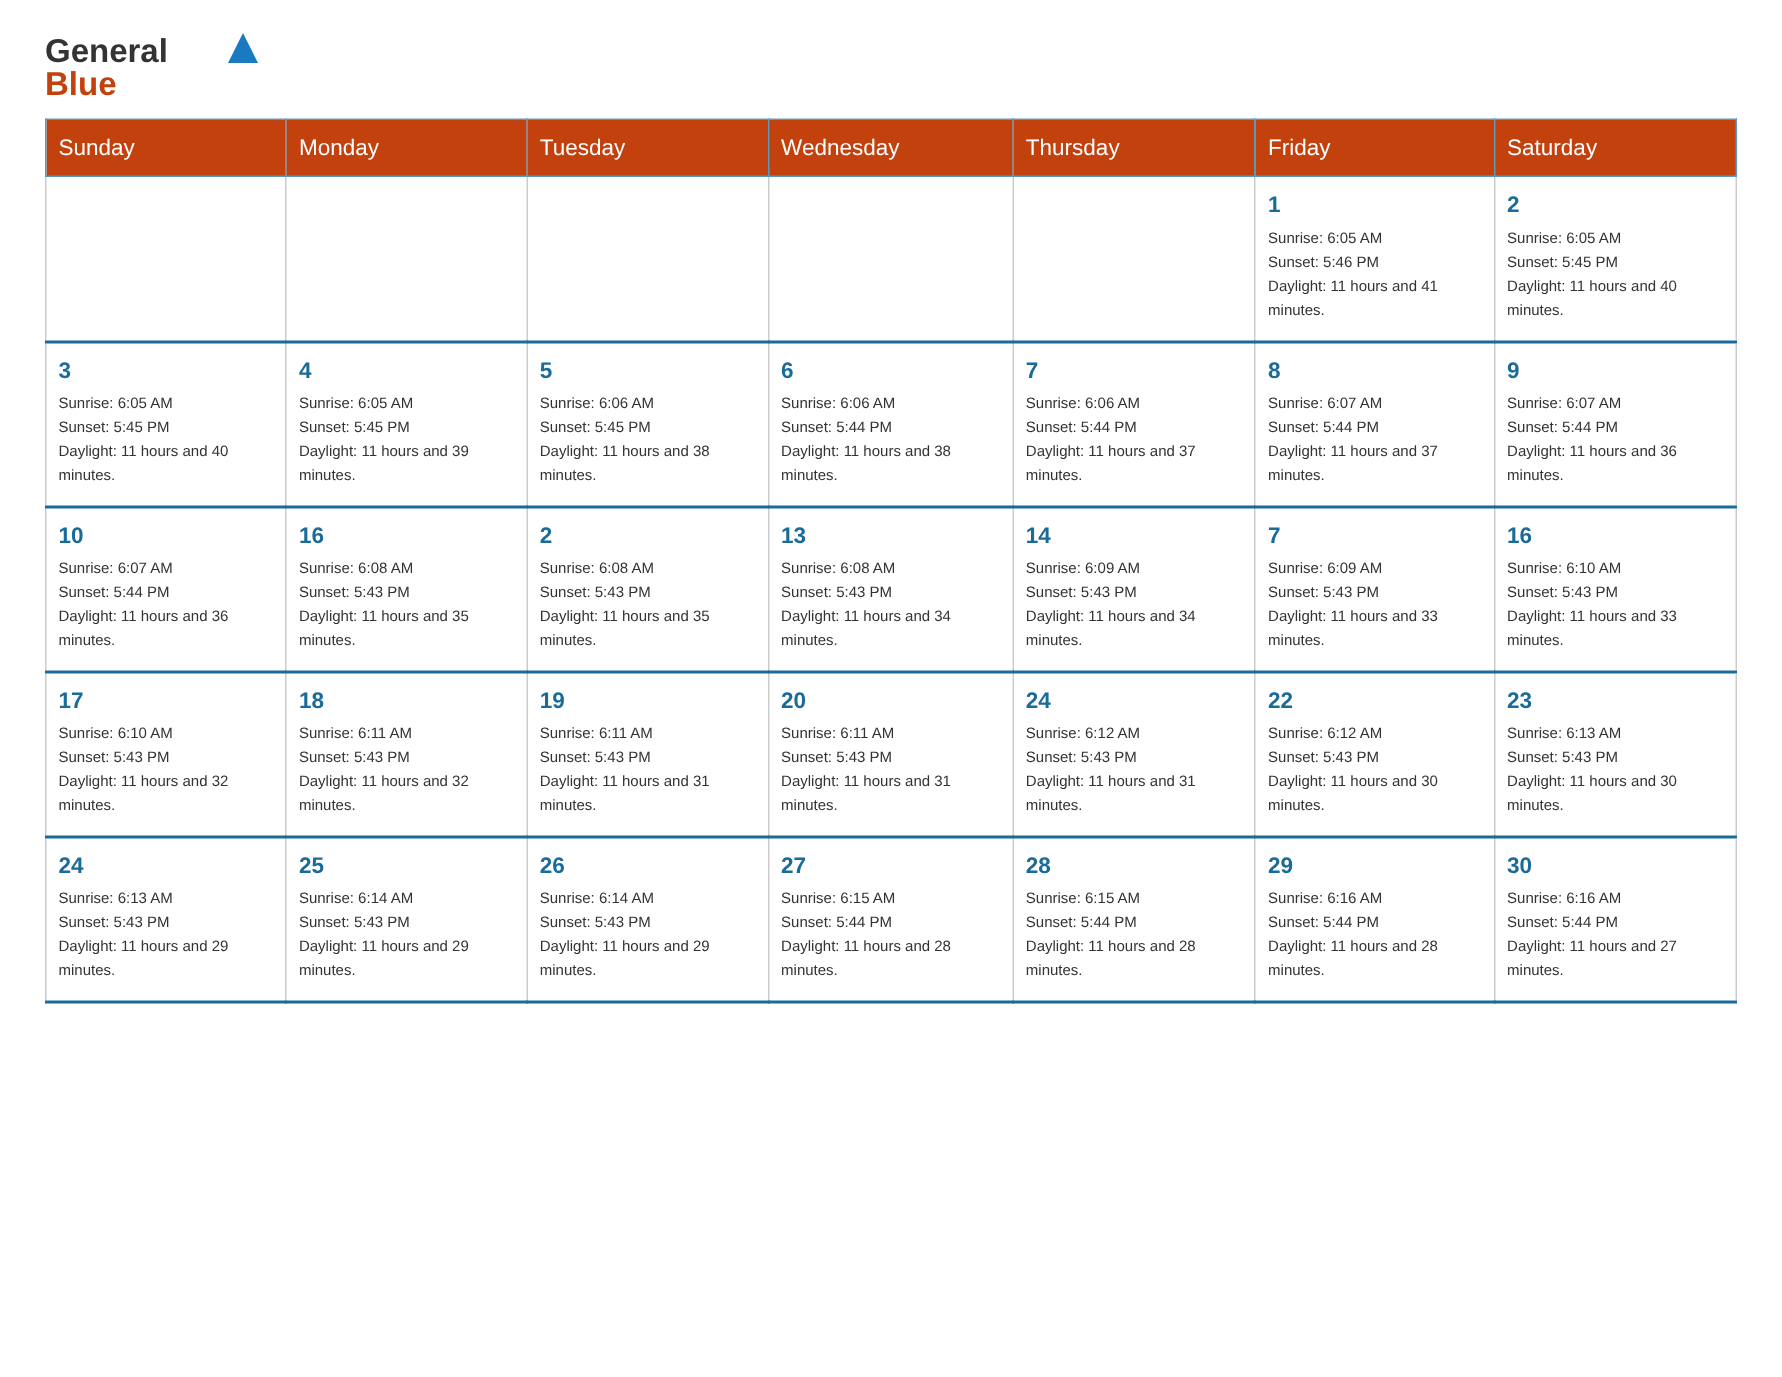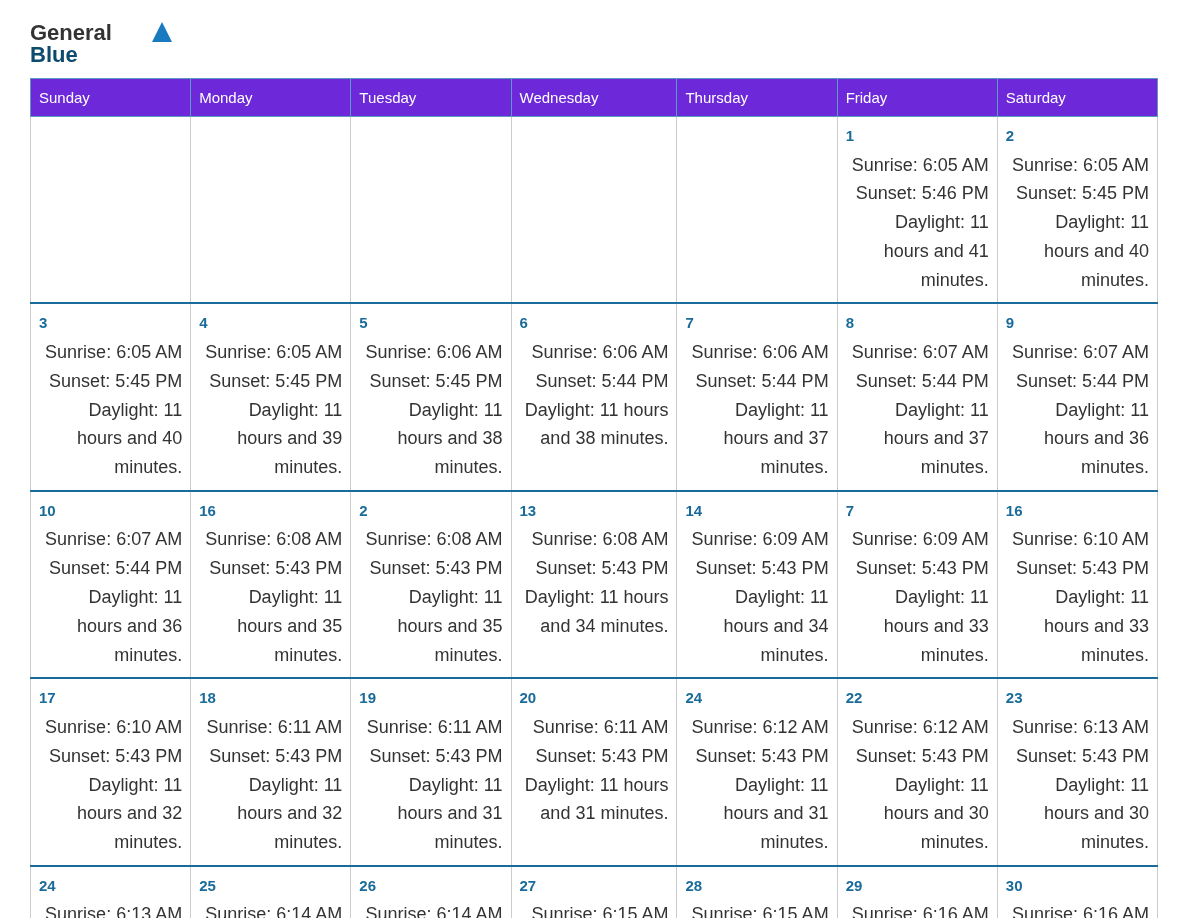--- a/index.html
+++ b/index.html
@@ -23,21 +23,21 @@
       gap: 4px;
     }
     .logo-text-general {
       font-size: 22px;
       font-weight: bold;
       color: #333;
     }
     .logo-text-blue {
       font-size: 22px;
       font-weight: bold;
-      color: #0c4a6e;
+      color: #c2410c;
     }
     .title-section {
       text-align: right;
     }
     .month-title {
       font-size: 48px;
       font-weight: bold;
       color: #222;
       line-height: 1.1;
     }
@@ -45,21 +45,21 @@
       font-size: 20px;
       color: #444;
       margin-top: 4px;
     }
     .calendar-table {
       width: 100%;
       border-collapse: collapse;
       margin-top: 10px;
     }
     .calendar-table thead tr {
-      background-color: #6d28d9;
+      background-color: #c2410c;
       color: white;
     }
     .calendar-table thead th {
       padding: 10px 8px;
       font-size: 15px;
       font-weight: normal;
       text-align: left;
       border: 1px solid #5a9abf;
     }
     .calendar-table tbody tr {
@@ -77,24 +77,23 @@
       color: #333;
     }
     .day-number {
       font-size: 15px;
       font-weight: bold;
       color: #1a6b9a;
       display: block;
       margin-bottom: 3px;
     }
     .day-info {
-      font-size: 18px;
+      font-size: 10px;
       color: #333;
       line-height: 1.6;
-      text-align: right;
     }
     .empty-cell {
       background: #fff;
     }
   </style>
 </head>
 <body>
 
 <div class="header-top">
   <div class="logo">

